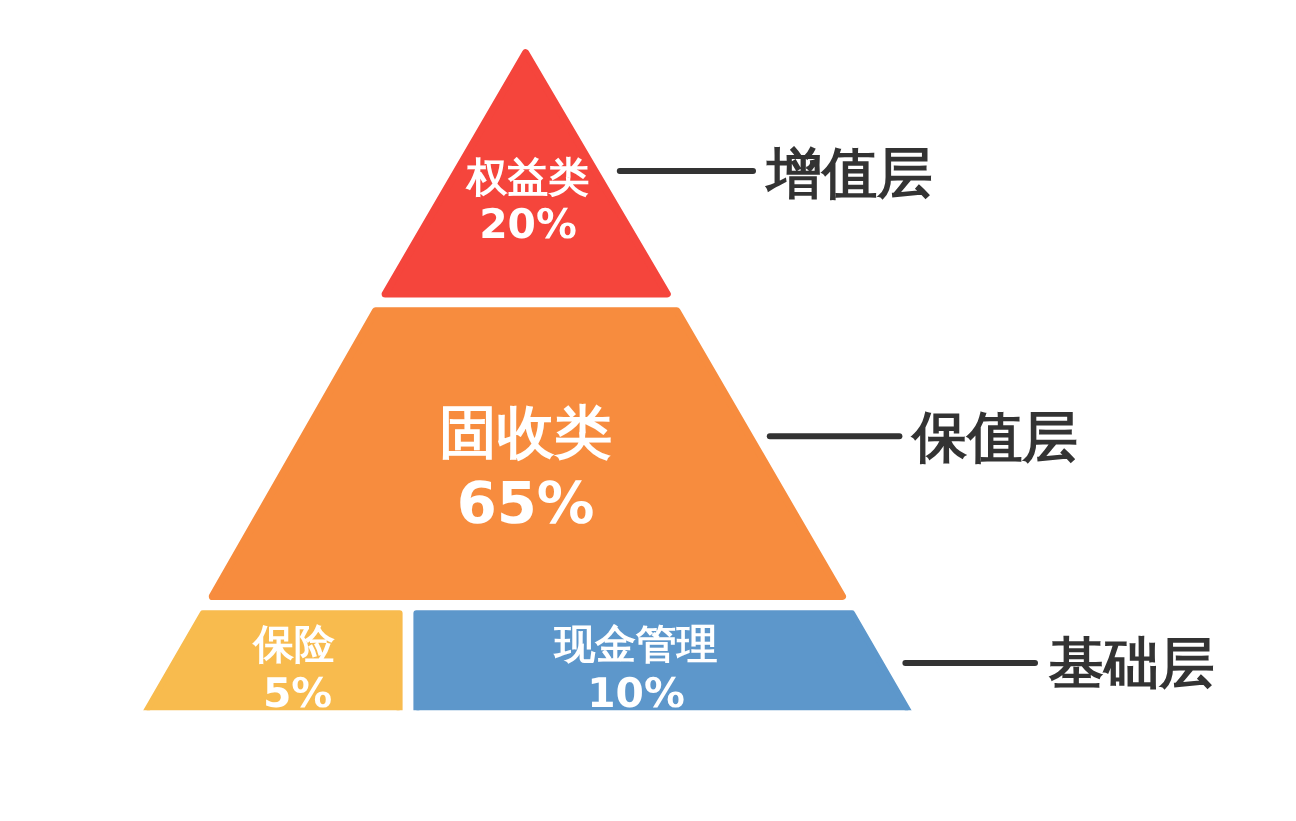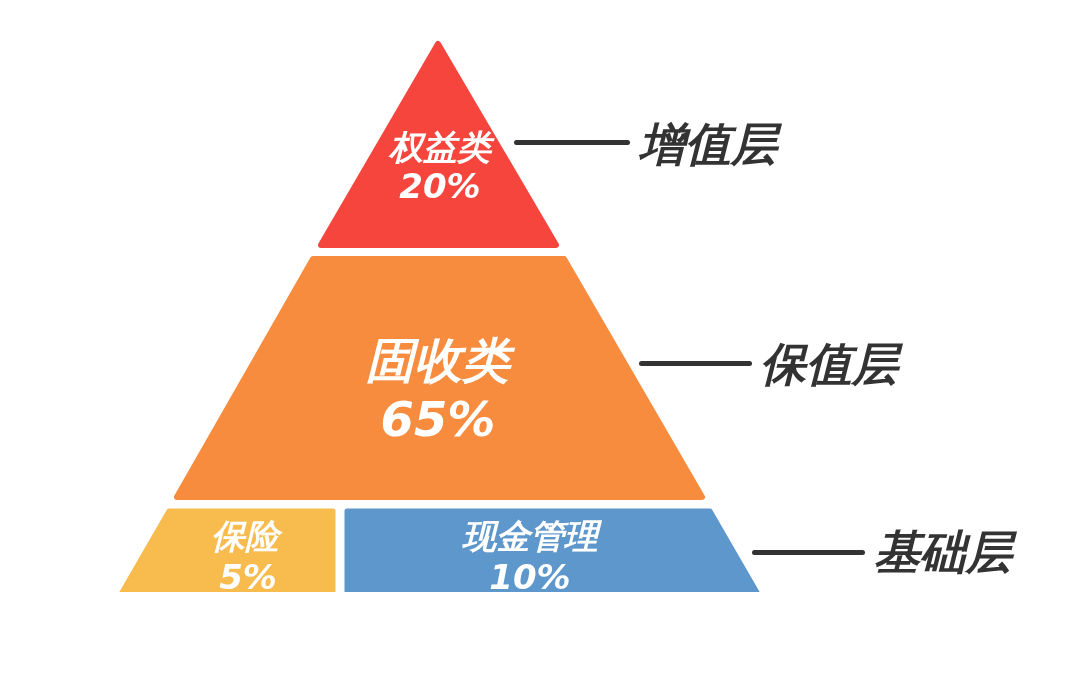--- a/index.html
+++ b/index.html
@@ -7,21 +7,20 @@
     padding: 0;
     background: #ffffff;
   }
   .stage {
     position: relative;
     width: 1080px;
     height: 592px;
     background: #ffffff;
     overflow: hidden;
     font-family: "DejaVu Sans", sans-serif;
-    font-style: italic;
   }
   svg { display: block; }
   .shape-text {
     fill: #ffffff;
     font-family: "DejaVu Sans", sans-serif;
     font-weight: bold;
     text-anchor: middle;
   }
   .shape-text.size-top    { font-size: 34px; }
   .shape-text.size-mid    { font-size: 48px; }

